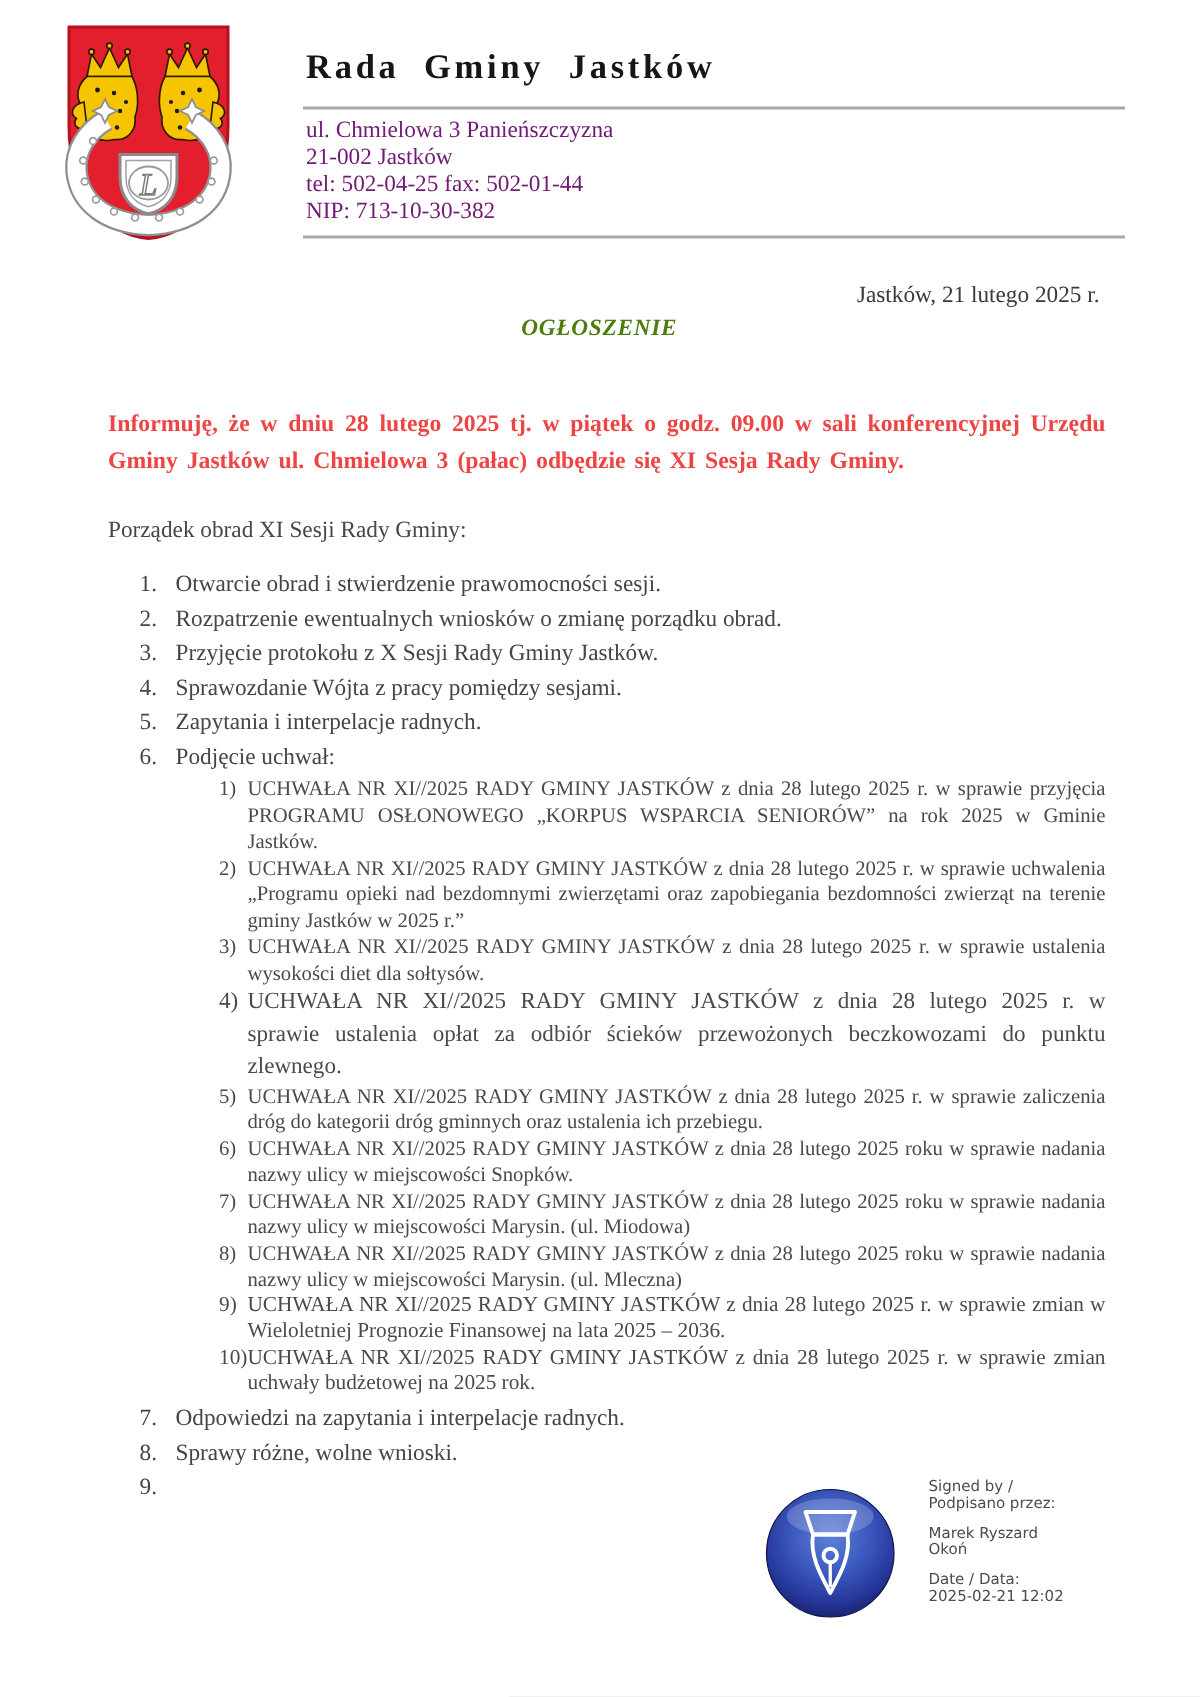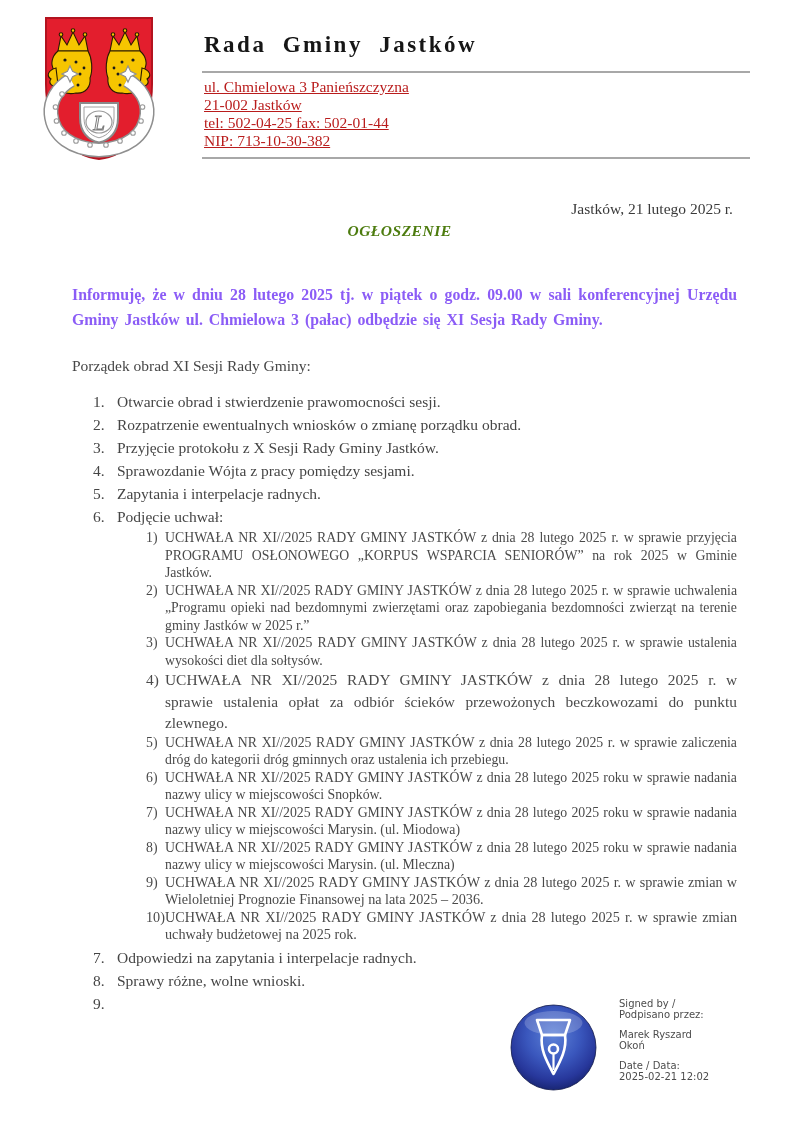--- a/index.html
+++ b/index.html
@@ -16,32 +16,32 @@
   .crest{position:absolute;left:-34px;top:12px;width:122px;height:152px;}
   .header-text{position:absolute;left:130px;top:28px;width:548px;}
   .org-name{
     margin:0;font-size:23px;font-weight:bold;color:#161616;
     letter-spacing:2.5px;word-spacing:8px;
     padding:4px 0 13px 2px;border-bottom:2px solid #a8a8a8;
   }
   .contact{
     display:flex;justify-content:space-between;
     padding:5px 0 7px 2px;border-bottom:2px solid #a8a8a8;
-    font-size:15.5px;line-height:18px;color:#b91c1c;text-decoration:underline;
+    font-size:15.5px;line-height:18px;color:#701a75;
   }
   .internet{padding-top:9px;padding-right:6px;}
 
   
-  .date-line{margin-top:28px;text-align:right;padding-right:4px;font-size:15.5px;color:#3a3a3a;line-height:18px;}
+  .date-line{margin-top:16px;text-align:right;padding-right:4px;font-size:15.5px;color:#3a3a3a;line-height:18px;}
   .doc-title{margin-top:4px;text-align:center;padding-right:10px;font-size:15.5px;font-weight:bold;letter-spacing:0.5px;color:#4d7c0f;line-height:18px;font-style:italic;}
 
   
   .intro{
     margin-top:42px;font-size:15.8px;font-weight:bold;line-height:25px;
-    text-align:justify;color:#8b5cf6;word-spacing:2px;
+    text-align:justify;color:#ef4444;word-spacing:2px;
   }
   .agenda-heading{margin-top:24px;font-size:15.5px;color:#474747;line-height:19px;}
 
   
   ol{list-style:none;margin:0;padding:0;}
   .main-list{margin-top:18px;}
   .main-li{position:relative;padding-left:45px;font-size:15.5px;line-height:18px;margin-bottom:5px;color:#454545;}
   .main-li > .num{position:absolute;left:21px;}
   .sub-ol{margin-top:3px;}
   .sub-li{

